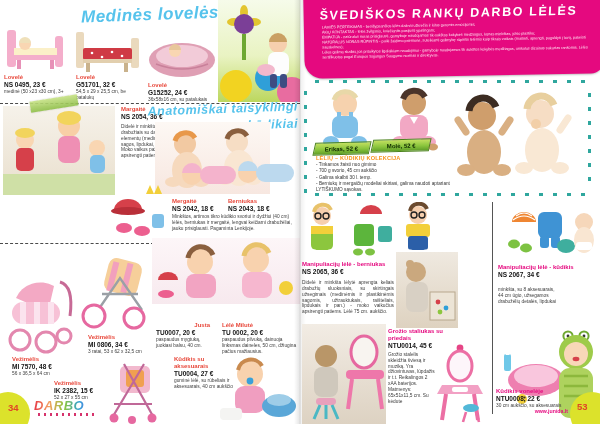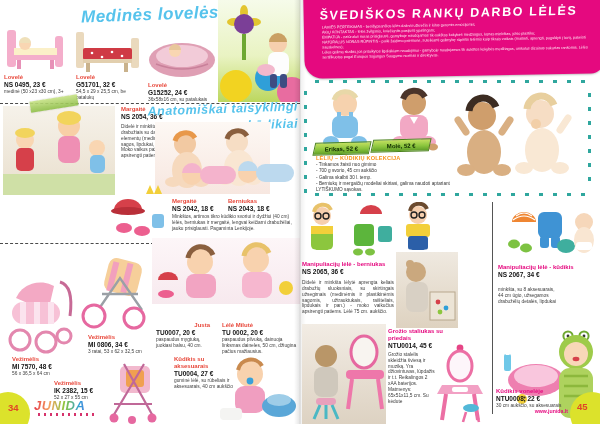--- a/index.html
+++ b/index.html
@@ -283,21 +283,21 @@
       <ellipse cx="63" cy="58" rx="17" ry="11" fill="#5aa7d8"></ellipse>
         <ellipse cx="63" cy="52" rx="12" ry="6" fill="#9ecde8"></ellipse>
       <rect x="4" y="60" width="22" height="12" rx="4" fill="#f4f4f2"></rect>
     </svg>
   </div>
 
   <div class="abs badge" style="left:-14px;top:392px;">
     <span style="left:22px;top:10px;">34</span>
   </div>
   <div class="abs" style="left:34px;top:398px;width:76px;">
-    <div class="logo-text">JUNIDA</div>
+    <div class="logo-text">DARBO</div>
     <div class="logo-strip" style="width:62px;margin-left:2px;"></div>
   </div>
 
   <div class="abs fold" style="left:294px;top:0;width:12px;height:424px;"></div>
 
   <div class="abs hdr" style="left:304px;top:-8px;width:300px;height:84px;">
     <div class="hdr-title" style="position:absolute;left:16px;top:14px;">ŠVEDIŠKOS RANKŲ DARBO LĖLĖS</div>
     <div style="position:absolute;left:18px;top:31px;width:272px;">
       <div class="hdr-line">LAIMĖS PERTEIKIMAS - besišypsančios lėlės dažnai užkrečia ir kitus geromis emocijomis;</div>
       <div class="hdr-line">AKIŲ KONTAKTAS - lėlės žvilgsnis, kviečiantis pasijusti ypatingam;</div>
@@ -486,16 +486,16 @@
     </svg>
   </div>
   <div class="abs" style="left:496px;top:388px;width:72px;">
     <div class="nm-r">Kūdikis vonelėje</div>
     <div class="cd">NTU0008, 22 €</div>
     <div class="ds">30 cm aukščio, su aksesuarais</div>
   </div>
   <div class="abs site" style="left:508px;top:408px;width:60px;">www.junida.lt</div>
 
   <div class="abs badge" style="left:570px;top:392px;">
-    <span style="left:7px;top:9px;">45</span>
+    <span style="left:7px;top:9px;">53</span>
   </div>
 
 </div>
 
 </body></html>

